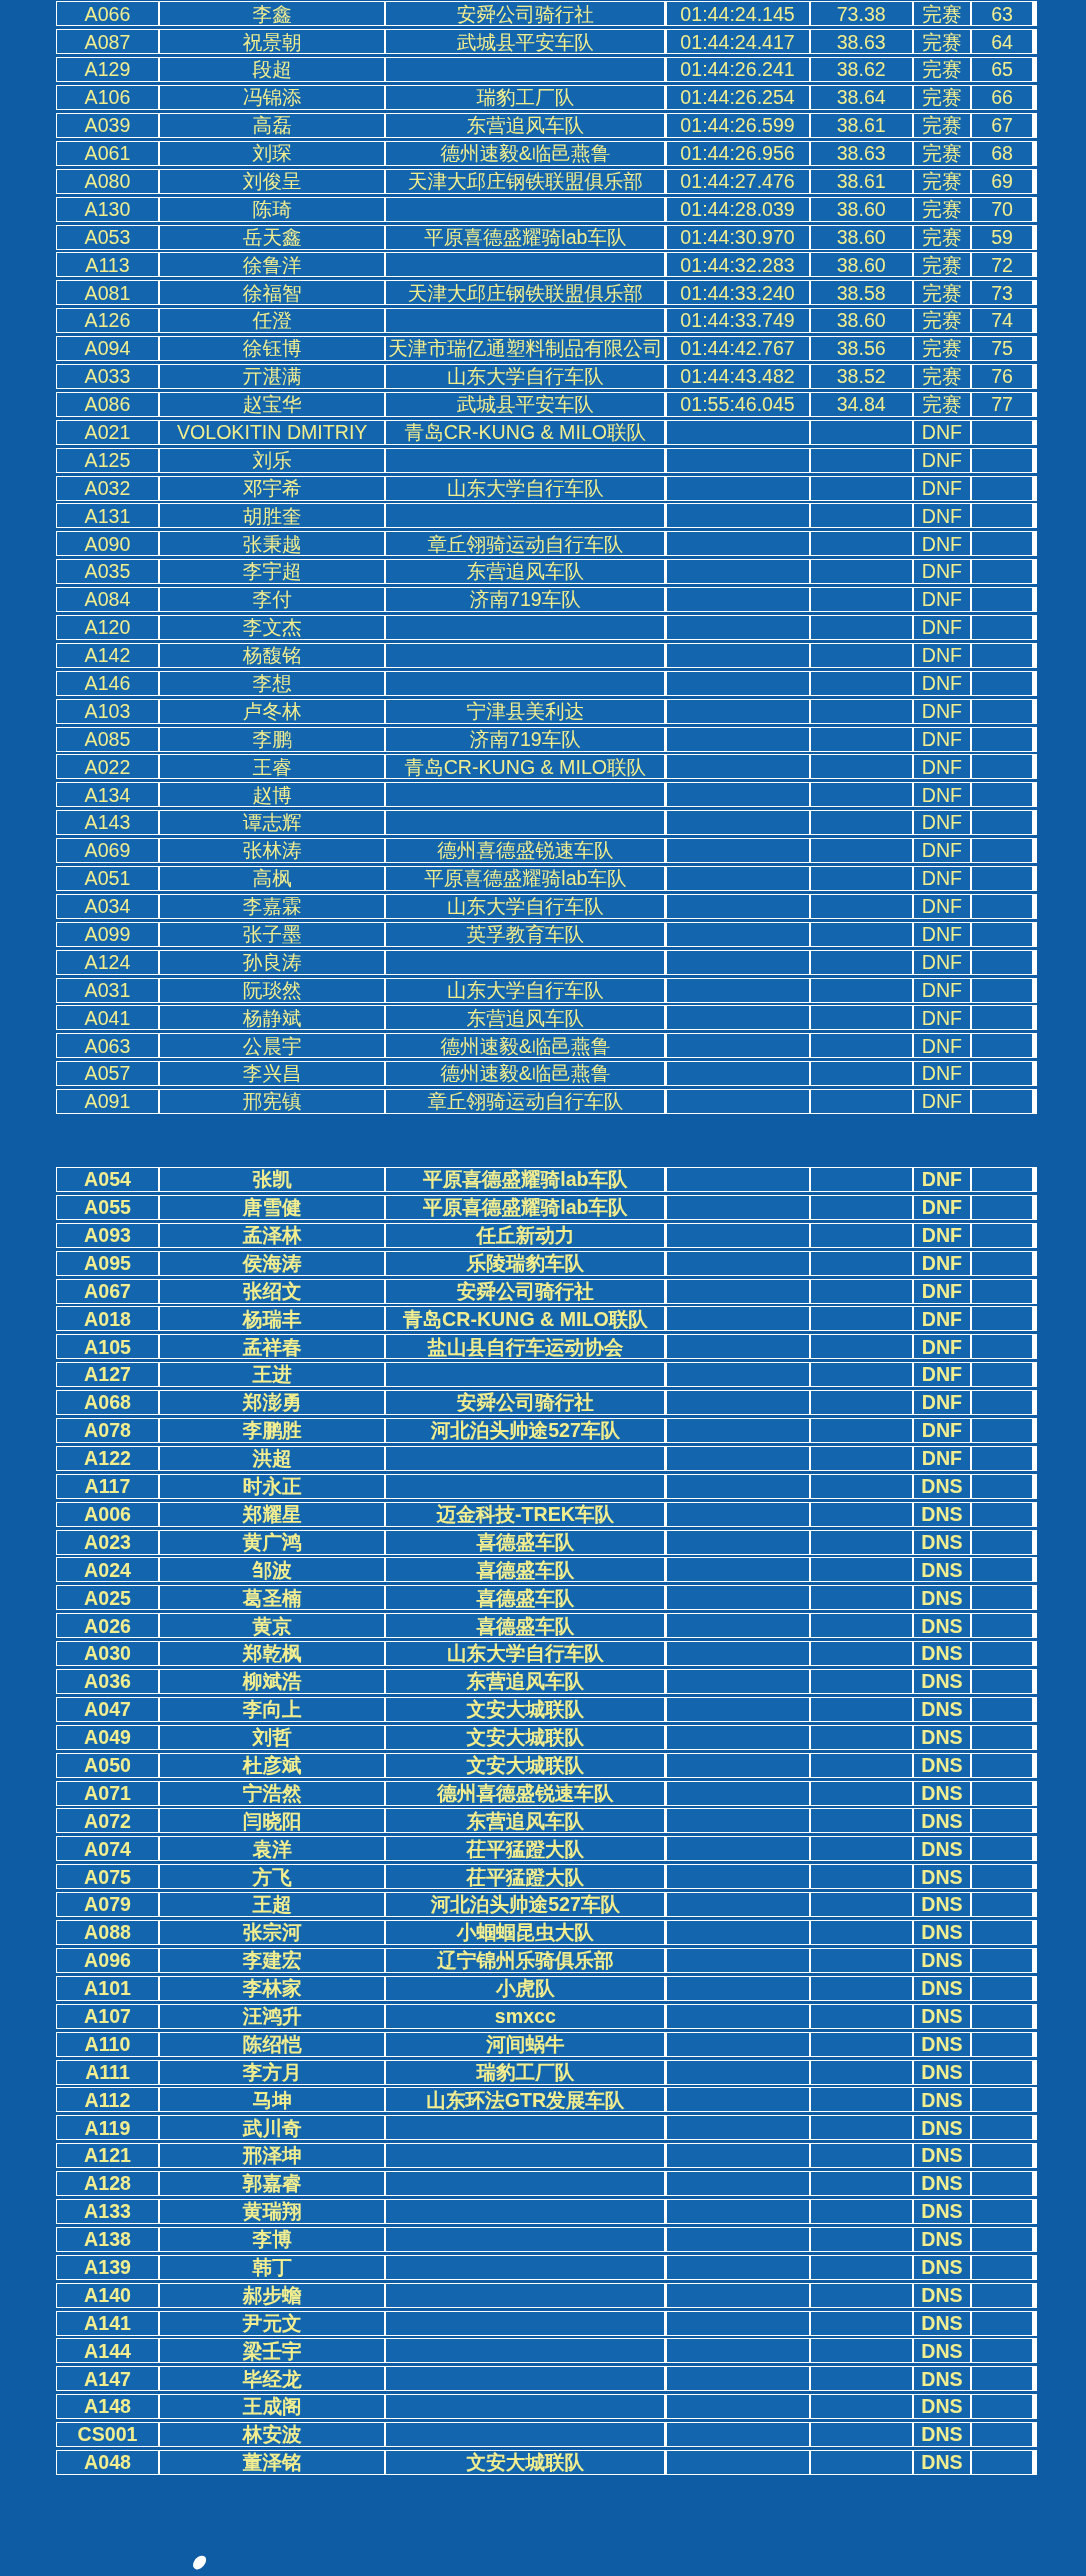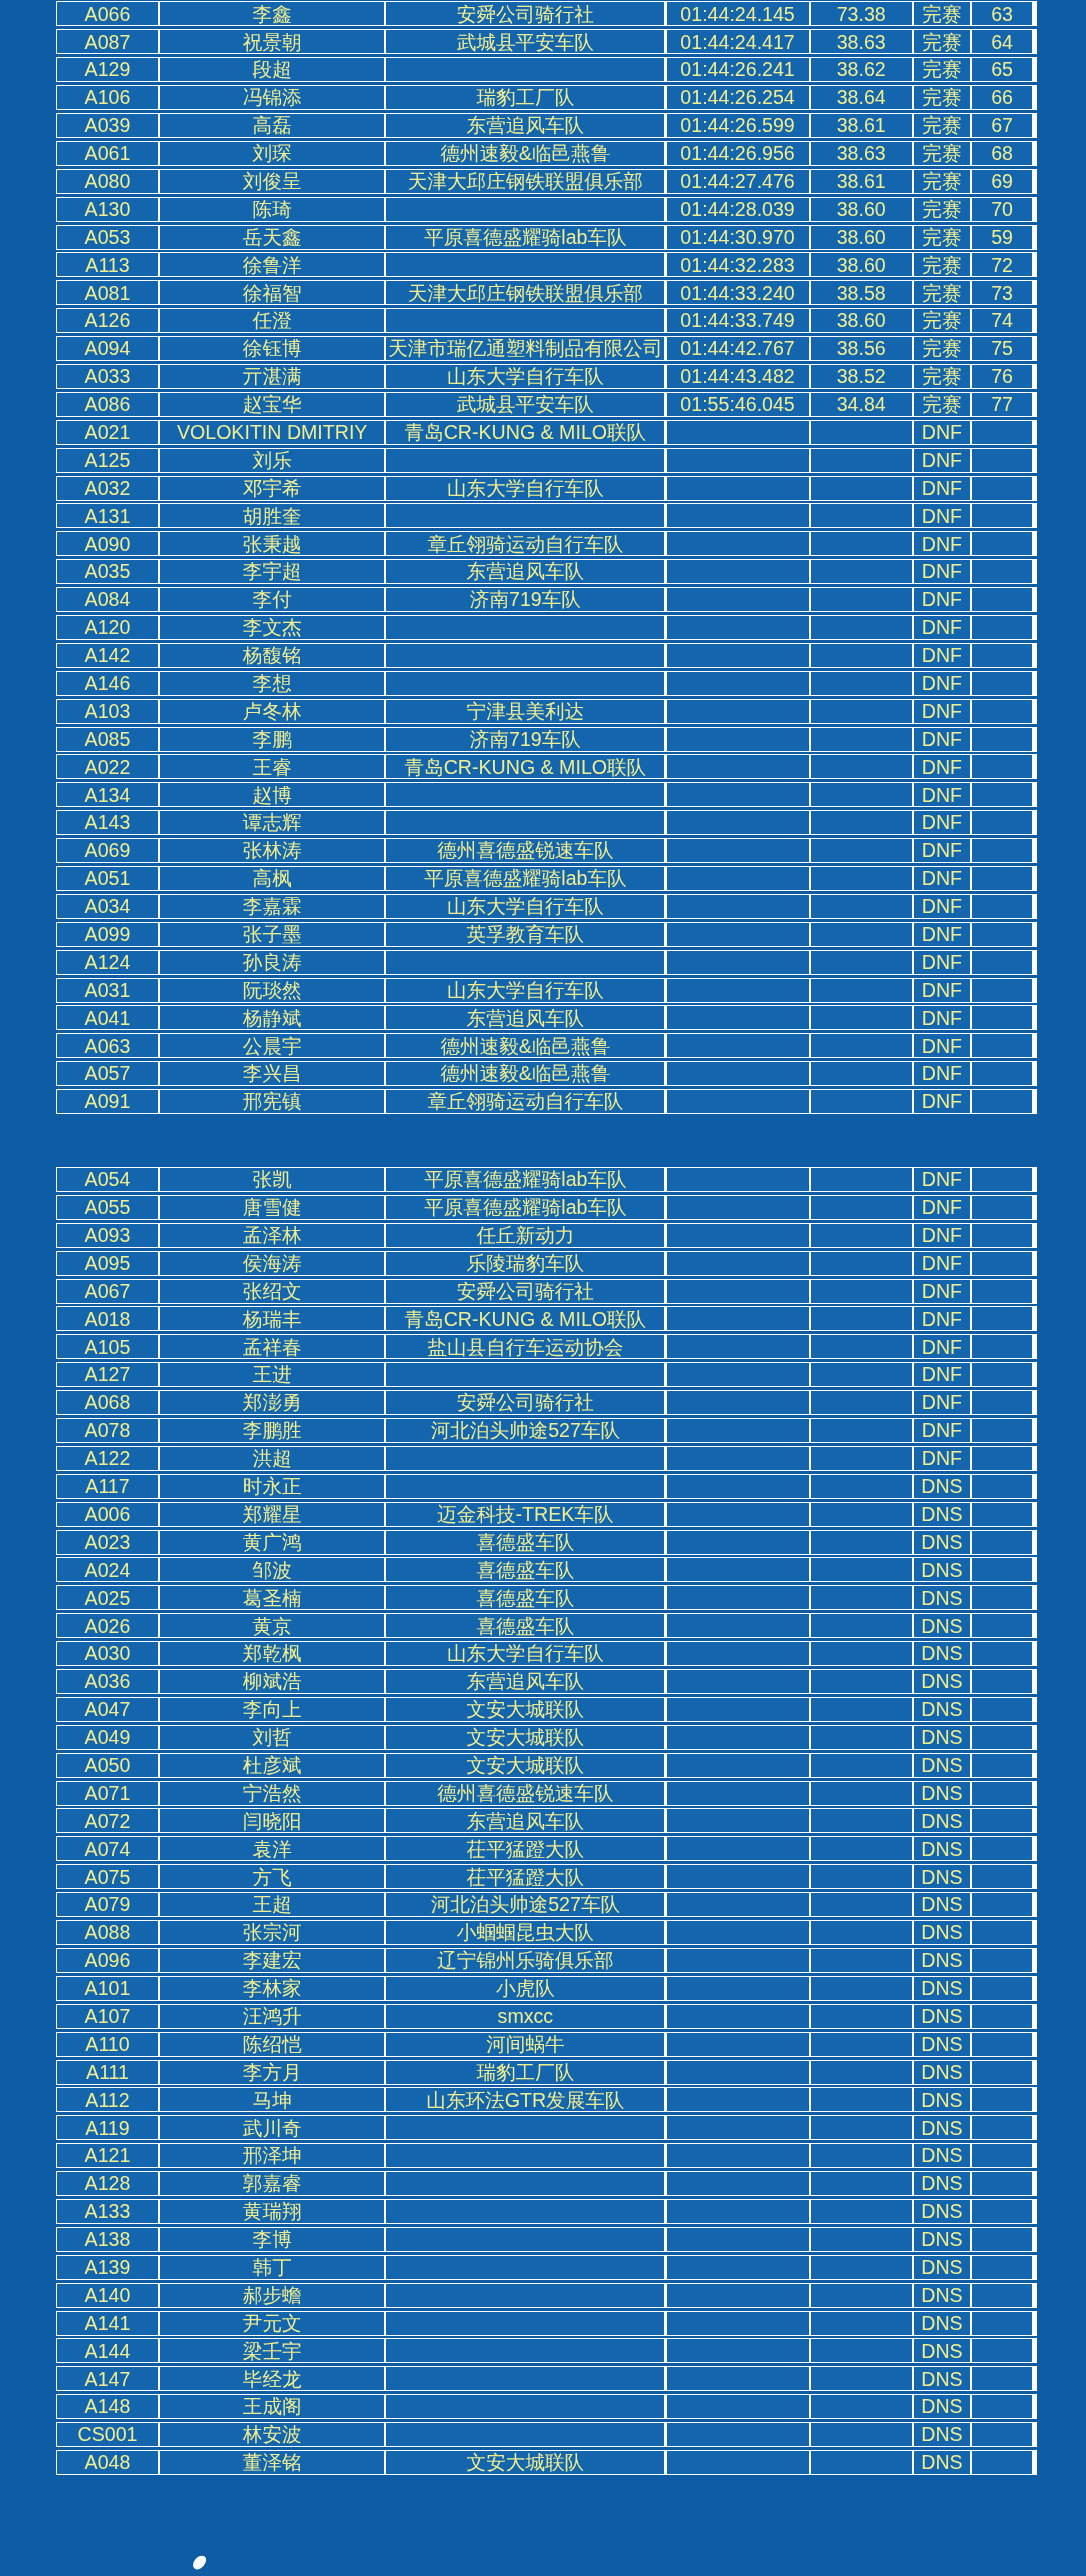--- a/index.html
+++ b/index.html
@@ -955,21 +955,21 @@
       </div>
       <div class="cell c-status">
         <span>DNF</span>
       </div>
       <div class="cell c-rank">
         <span></span>
       </div>
     </div>
   </div>
 
-<div class="results-section" style="top:1167px;">
+<div class="results-section" style="top:1167px;font-weight:bold;">
     <div class="row">
       <div class="cell c-id">
         <span>A054</span>
       </div>
       <div class="cell c-name">
         <span>张凯</span>
       </div>
       <div class="cell c-team">
         <span>平原喜德盛耀骑lab车队</span>
       </div>

